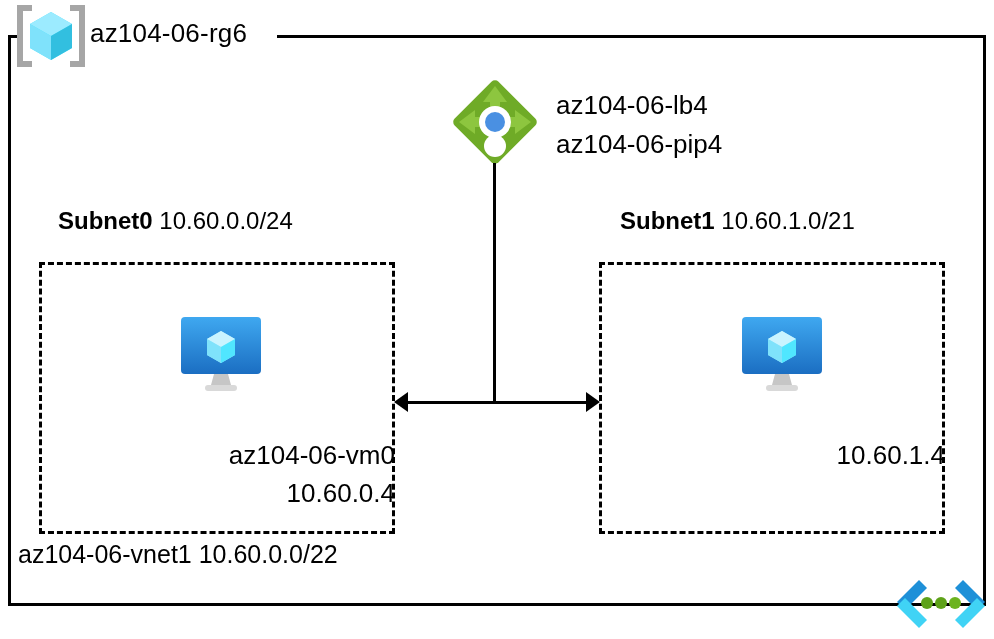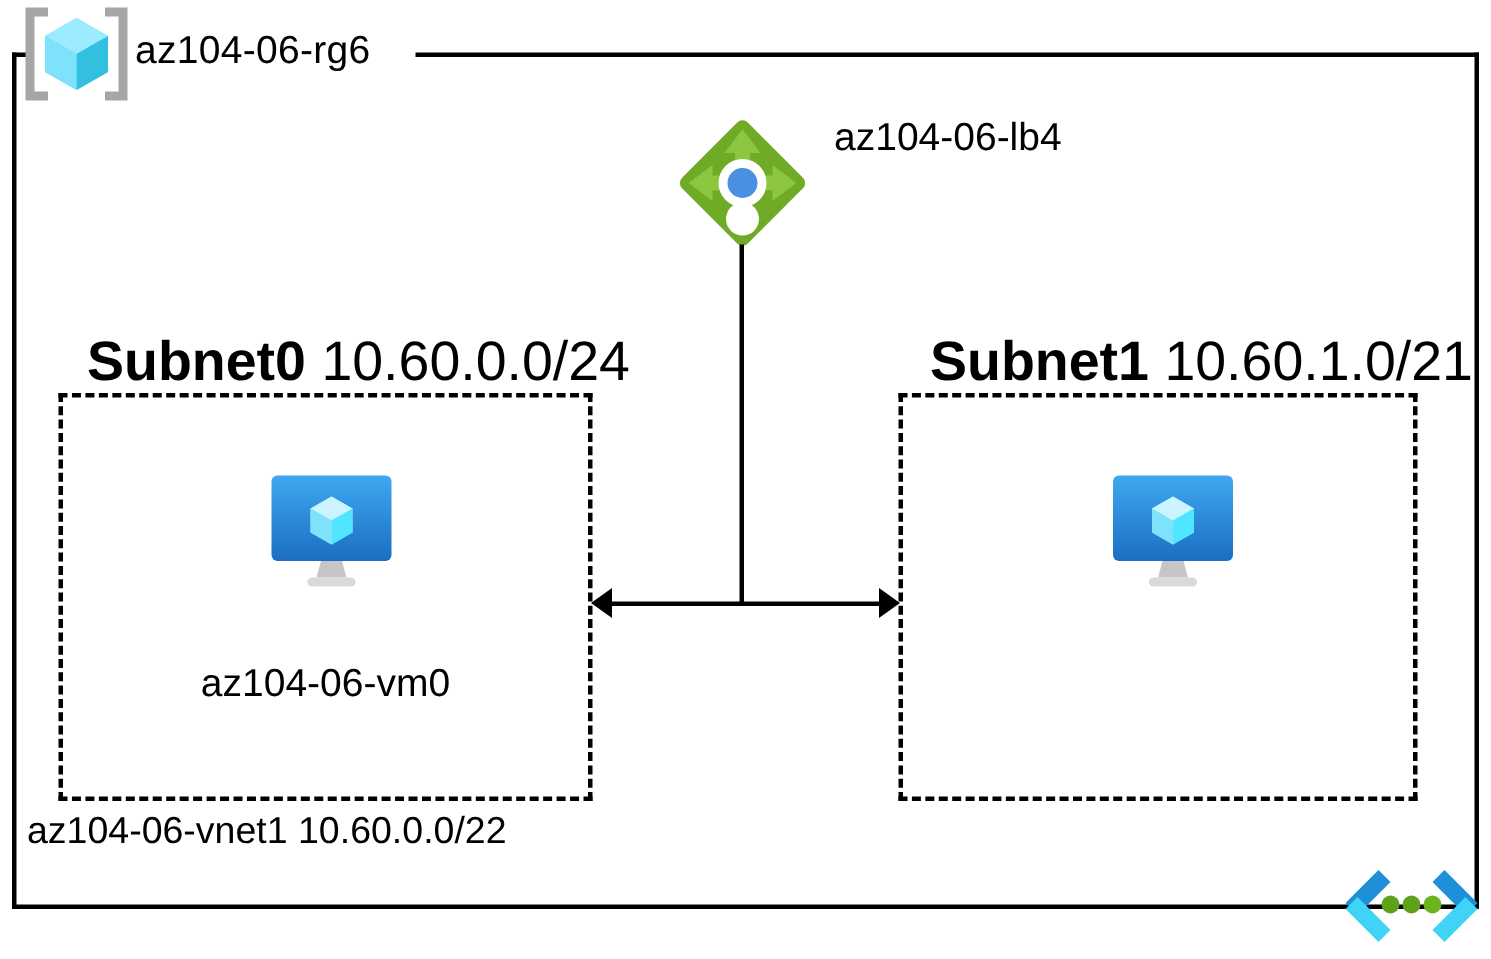--- a/index.html
+++ b/index.html
@@ -82,21 +82,21 @@
   .lb-icon {
     position: absolute;
     left: 447px;
     top: 78px;
     width: 96px;
     height: 92px;
   }
   .lb-labels {
     position: absolute;
     left: 556px;
-    top: 72px;
+    top: 86px;
     font-size: 26px;
     line-height: 39px;
     white-space: nowrap;
   }
 
   
   .lb-stem {
     position: absolute;
     left: 493px;
     top: 163px;
@@ -127,22 +127,22 @@
     border-right: 14px solid #000000;
   }
   .arrow-head.right {
     left: 586px;
     border-left: 14px solid #000000;
   }
 
   
   .subnet-title {
     position: absolute;
-    top: 220px;
-    font-size: 37px;
+    top: 207px;
+    font-size: 24px;
     white-space: nowrap;
   }
   .subnet-title .name { font-weight: bold; }
   .subnet-title .cidr { font-weight: normal; }
   .subnet-title.left  { left: 58px; }
   .subnet-title.right { left: 620px; }
 
   .subnet-box {
     position: absolute;
     top: 262px;
@@ -161,21 +161,21 @@
     height: 78px;
   }
   .vm-icon.left  { left: 179px; }
   .vm-icon.right { left: 740px; }
 
   .vm-labels {
     position: absolute;
     top: 436px;
     font-size: 26px;
     line-height: 38px;
-    text-align: center;
+    text-align: right;
     white-space: nowrap;
   }
   .vm-labels.left  { left: 39px;  width: 356px; }
   .vm-labels.right { left: 599px; width: 346px; }
 
   
   .vnet-label {
     position: absolute;
     left: 18px;
     top: 540px;
@@ -230,20 +230,21 @@
 
       <rect x="44.5" y="44" width="7" height="20" fill="#ffffff"></rect>
       <circle cx="48" cy="68" r="11" fill="#ffffff"></circle>
 
       <circle cx="48" cy="44" r="16" fill="#ffffff"></circle>
       <circle cx="48" cy="44" r="10" fill="#4a90e2"></circle>
     </svg>
   </div>
   <div class="lb-labels">
     <div>az104-06-lb4</div>
+    <div>az104-06-pip4</div>
   </div>
   <div class="lb-stem"></div>
 
   <div class="arrow-line"></div>
   <div class="arrow-head left"></div>
   <div class="arrow-head right"></div>
 
   <div class="subnet-title left">
     <span class="name">Subnet0</span>
     <span class="cidr">10.60.0.0/24</span>
@@ -261,20 +262,21 @@
       <polygon points="42,16 56,24 56,40 42,48 28,40 28,24" fill="#9cebff"></polygon>
       <polygon points="42,16 56,24 42,32 28,24" fill="#caf4ff"></polygon>
       <polygon points="42,32 56,24 56,40 42,48" fill="#50e6ff"></polygon>
       <polygon points="28,24 42,32 42,48 28,40" fill="#7fe2fb"></polygon>
       <polygon points="35,59 49,59 52,70 32,70" fill="#c6c6c6"></polygon>
       <rect x="26" y="70" width="32" height="6" rx="3" fill="#d9d9d9"></rect>
     </svg>
   </div>
   <div class="vm-labels left">
     <div>az104-06-vm0</div>
+    <div>10.60.0.4</div>
   </div>
 
   <div class="subnet-title right">
     <span class="name">Subnet1</span>
     <span class="cidr">10.60.1.0/21</span>
   </div>
   <div class="subnet-box right"></div>
   <div class="vm-icon right">
     <svg viewBox="0 0 84 78" width="84" height="78">
       <defs>
@@ -286,20 +288,21 @@
       <rect x="2" y="2" width="80" height="57" rx="4" fill="url(#vmg1)"></rect>
       <polygon points="42,16 56,24 56,40 42,48 28,40 28,24" fill="#9cebff"></polygon>
       <polygon points="42,16 56,24 42,32 28,24" fill="#caf4ff"></polygon>
       <polygon points="42,32 56,24 56,40 42,48" fill="#50e6ff"></polygon>
       <polygon points="28,24 42,32 42,48 28,40" fill="#7fe2fb"></polygon>
       <polygon points="35,59 49,59 52,70 32,70" fill="#c6c6c6"></polygon>
       <rect x="26" y="70" width="32" height="6" rx="3" fill="#d9d9d9"></rect>
     </svg>
   </div>
   <div class="vm-labels right">
+    <div>10.60.1.4</div>
   </div>
 
   <div class="vnet-label">az104-06-vnet1 10.60.0.0/22</div>
   <div class="vnet-icon">
     <svg viewBox="0 0 96 56" width="96" height="56">
 
       <path d="M26 4 L4 26 L12 34 L34 12 Z" fill="#1e90d8"></path>
       <path d="M4 30 L26 52 L34 44 L12 22 Z" fill="#40d3f5"></path>
 
       <path d="M70 4 L92 26 L84 34 L62 12 Z" fill="#1e90d8"></path>

